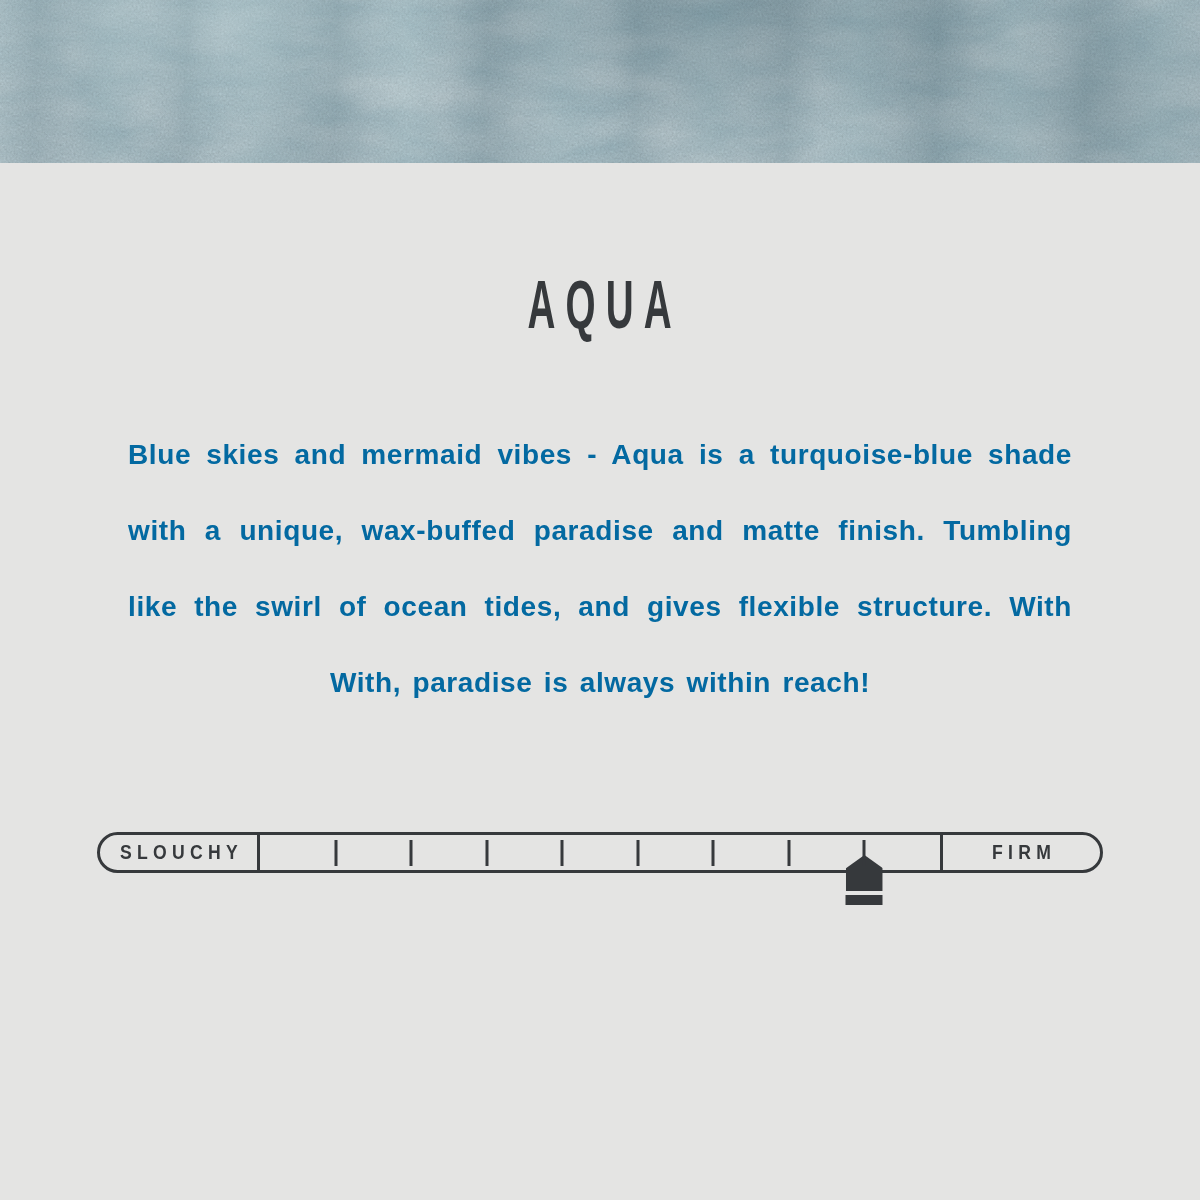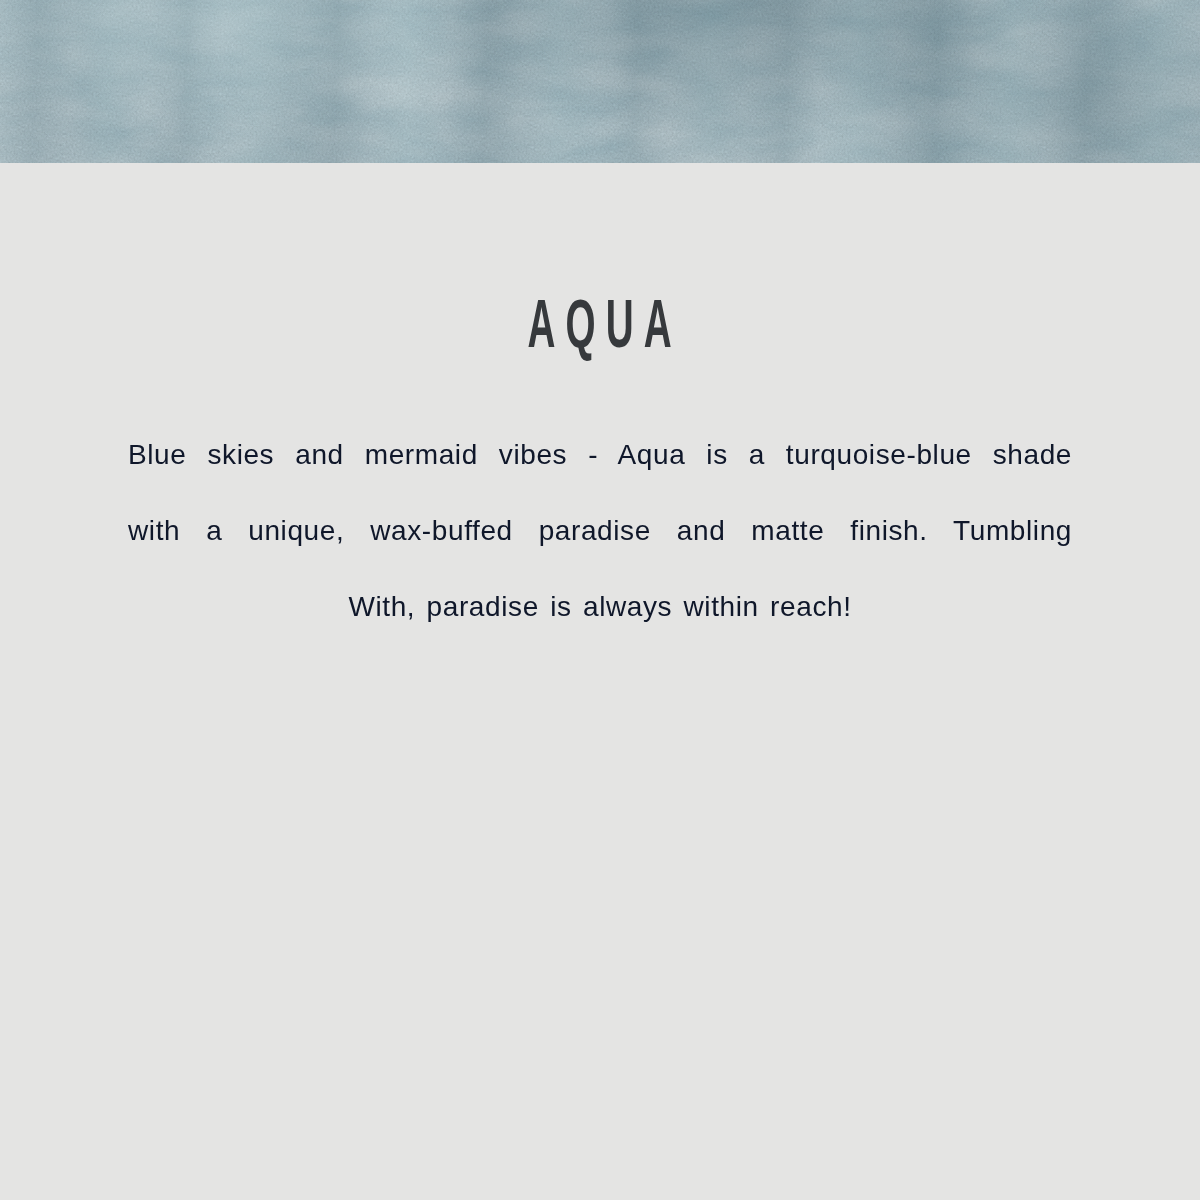--- a/index.html
+++ b/index.html
@@ -30,35 +30,36 @@
         rgba(30,60,75,0)  205px),
       radial-gradient(ellipse 420px 180px at 18% 10%, rgba(185,215,220,0.25), rgba(185,215,220,0) 70%),
       radial-gradient(ellipse 500px 200px at 62% 0%,  rgba(30,62,76,0.22),  rgba(30,62,76,0) 70%),
       radial-gradient(ellipse 380px 220px at 90% 60%, rgba(40,75,88,0.16),  rgba(40,75,88,0) 70%);
   }
 
   
   .title-wrap {
     margin-top: 112px;
     height: 78px;
-    display: flex; align-items: flex-start; justify-content: center;
+    display: flex; align-items: flex-end; justify-content: center;
   }
   .page-title {
     font-size: 84px;
     font-weight: bold;
     letter-spacing: 22px;
     padding-left: 22px; 
     color: #36393c;
     transform: scale(0.46, 0.82);
     white-space: nowrap;
   }
 
   .description {
     margin: 64px 128px 0 128px; 
-    color: #0f172a;
+    color: #0369a1;
+    font-weight: bold;
   }
   .description .line {
     font-size: 28px;
     letter-spacing: 0.6px;
     word-spacing: 3px;
     line-height: 76px;
     height: 76px;
     overflow: hidden;
     text-align: justify;
   }
@@ -144,20 +145,45 @@
   <div class="streaks"></div>
 </div>
 
 <div class="title-wrap">
   <div class="page-title">AQUA</div>
 </div>
 
 <div class="description">
   <div class="line justified">Blue skies and mermaid vibes - Aqua is a turquoise-blue shade</div>
   <div class="line justified">with a unique, wax-buffed paradise and matte finish. Tumbling</div>
+  <div class="line justified">like the swirl of ocean tides, and gives flexible structure. With</div>
   <div class="line centered">With, paradise is always within reach!</div>
 </div>
 
 <div class="scales">
 
+  <div class="scale">
+    <div class="pill">
+      <div class="cap left">
+        <span class="cap-label">SLOUCHY</span>
+      </div>
+      <div class="mid">
+        <div class="marker" style="left: 88.8889%;">
+          <div class="head"></div>
+          <div class="base"></div>
+        </div>
+      <span class="tick" style="left: 11.1111%;"></span>
+          <span class="tick" style="left: 22.2222%;"></span>
+          <span class="tick" style="left: 33.3333%;"></span>
+          <span class="tick" style="left: 44.4444%;"></span>
+          <span class="tick" style="left: 55.5556%;"></span>
+          <span class="tick" style="left: 66.6667%;"></span>
+          <span class="tick" style="left: 77.7778%;"></span>
+          <span class="tick" style="left: 88.8889%;"></span>
+        </div>
+      <div class="cap right">
+        <span class="cap-label">FIRM</span>
+      </div>
+    </div>
+  </div>
 
 
 </div>
 
 </body></html>

